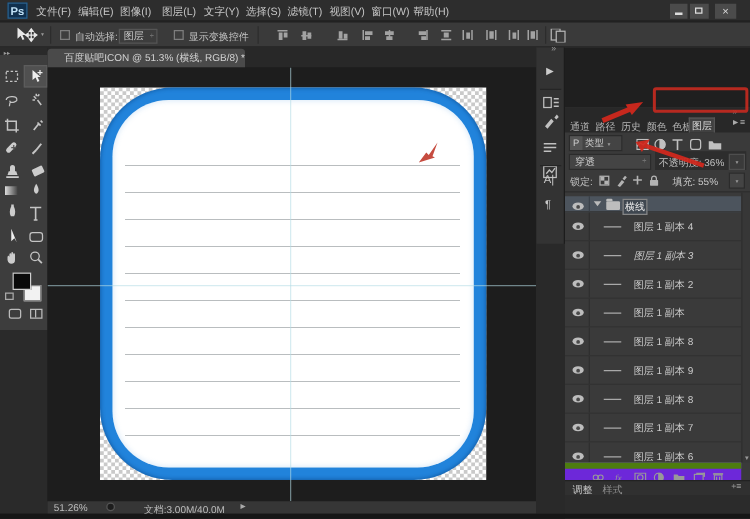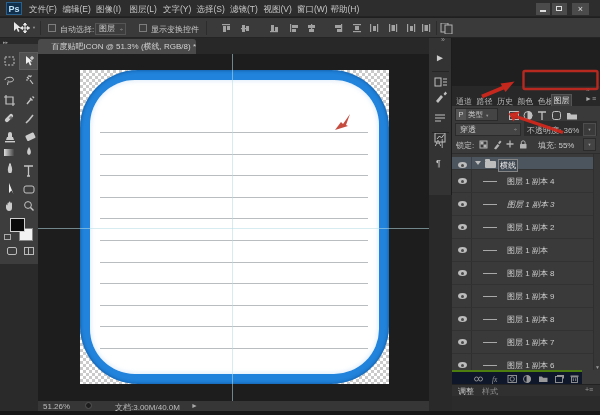--- a/index.html
+++ b/index.html
@@ -341,21 +341,21 @@
           <span class="eye"></span>
           <span class="esep"></span>
           <span class="dash"></span>
           <span class="lname">图层 1 副本 6</span>
         </div>
       <div class="abs" style="left:141px;top:0;width:7px;height:217px;background:#373737;border-left:1px solid #2f2f2f;">
         <span style="position:absolute;left:1px;bottom:1px;color:#999;font-size:5px;">▼</span>
       </div>
     </div>
 
-    <div class="abs" style="left:0;top:284px;width:130px;height:14px;background:#0f172a;border-top:2px solid #4d7c0f;color:#b0b0b0;">
+    <div class="abs" style="left:0;top:284px;width:141px;height:14px;background:#6d28d9;border-top:5px solid #4d7c0f;color:#b0b0b0;">
       <svg class="abs" style="left:22px;top:3px;" width="112" height="9" viewBox="0 0 112 9">
         <g stroke="#999" fill="none" stroke-width="0.9">
           <circle cx="2.5" cy="4" r="2"></circle>
             <circle cx="6.5" cy="4" r="2"></circle>
           <text x="18" y="7" font-size="7.5" font-style="italic" fill="#999" stroke="none" font-family="Liberation Serif">fx</text>
           <g>
               <rect x="34" y="0.5" width="8.5" height="7"></rect>
               <circle cx="38.2" cy="4" r="2.2"></circle>
             </g>
           <g>

